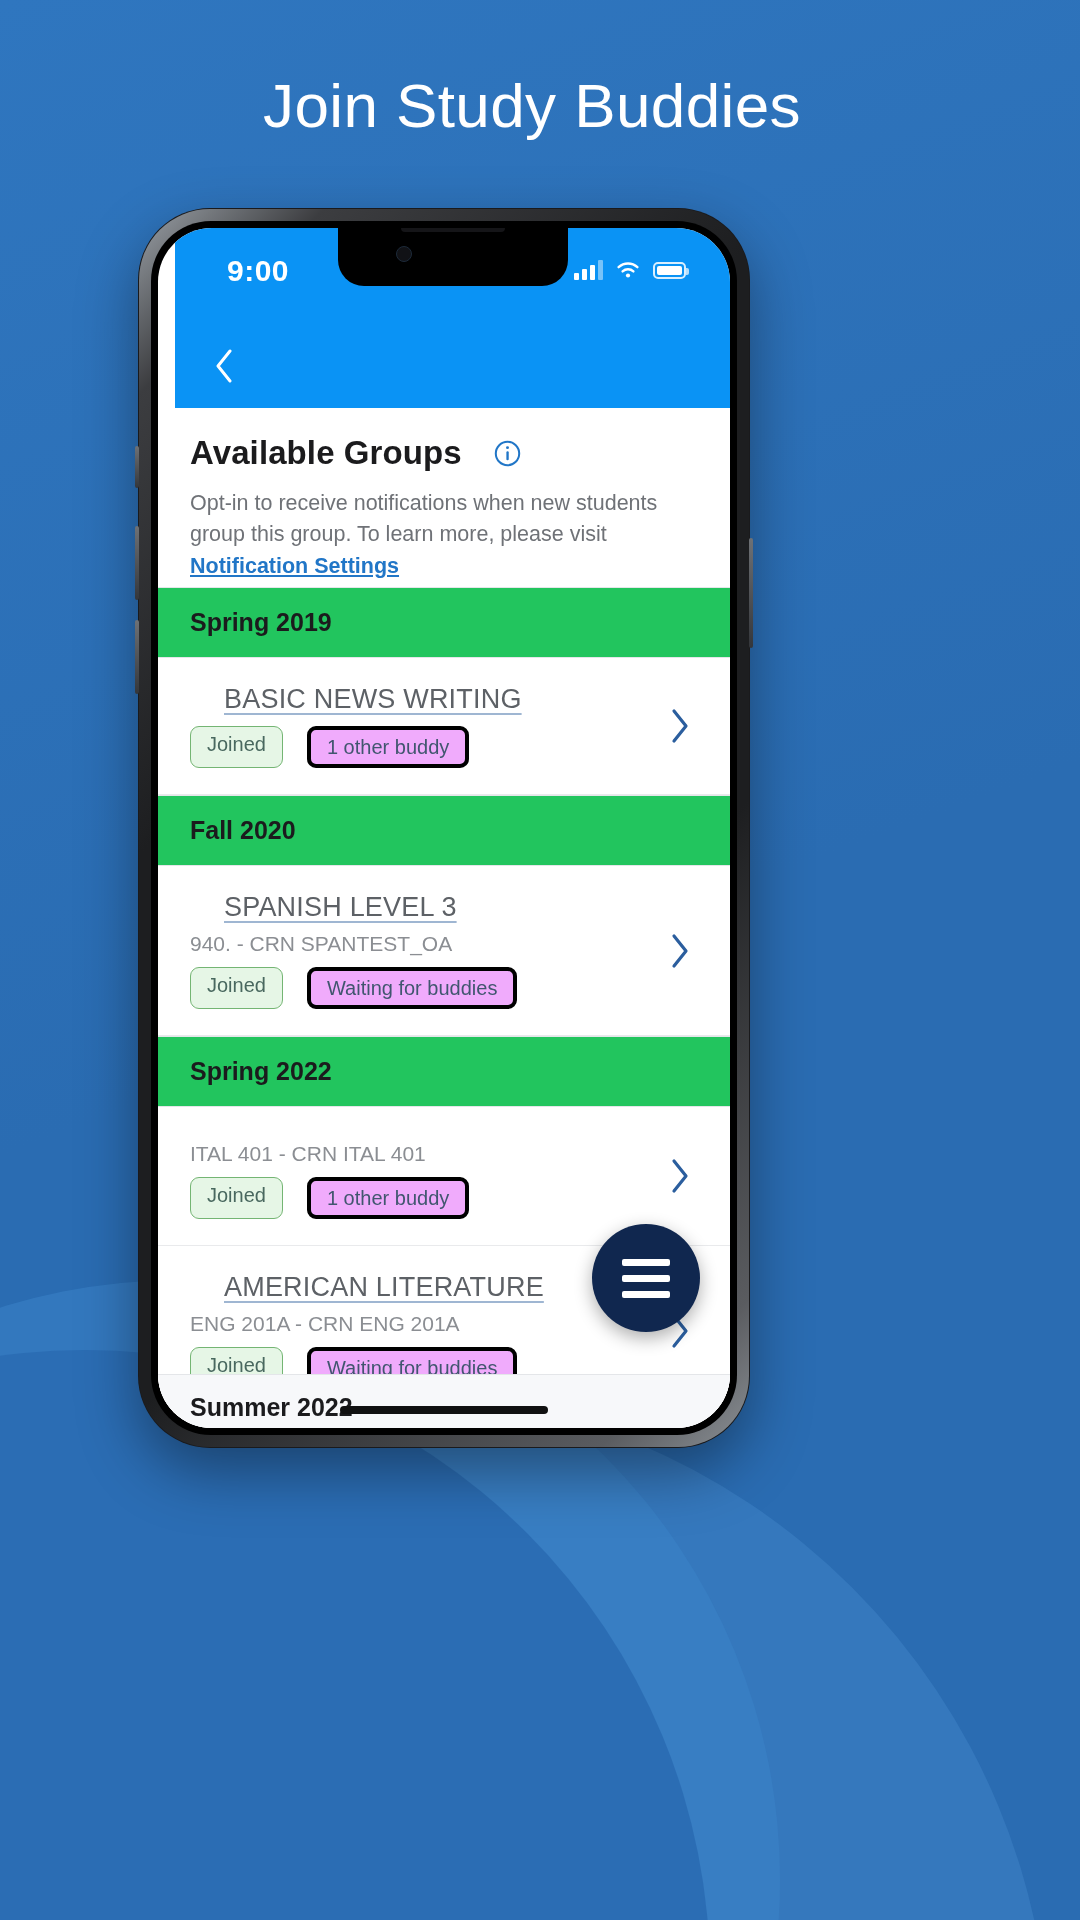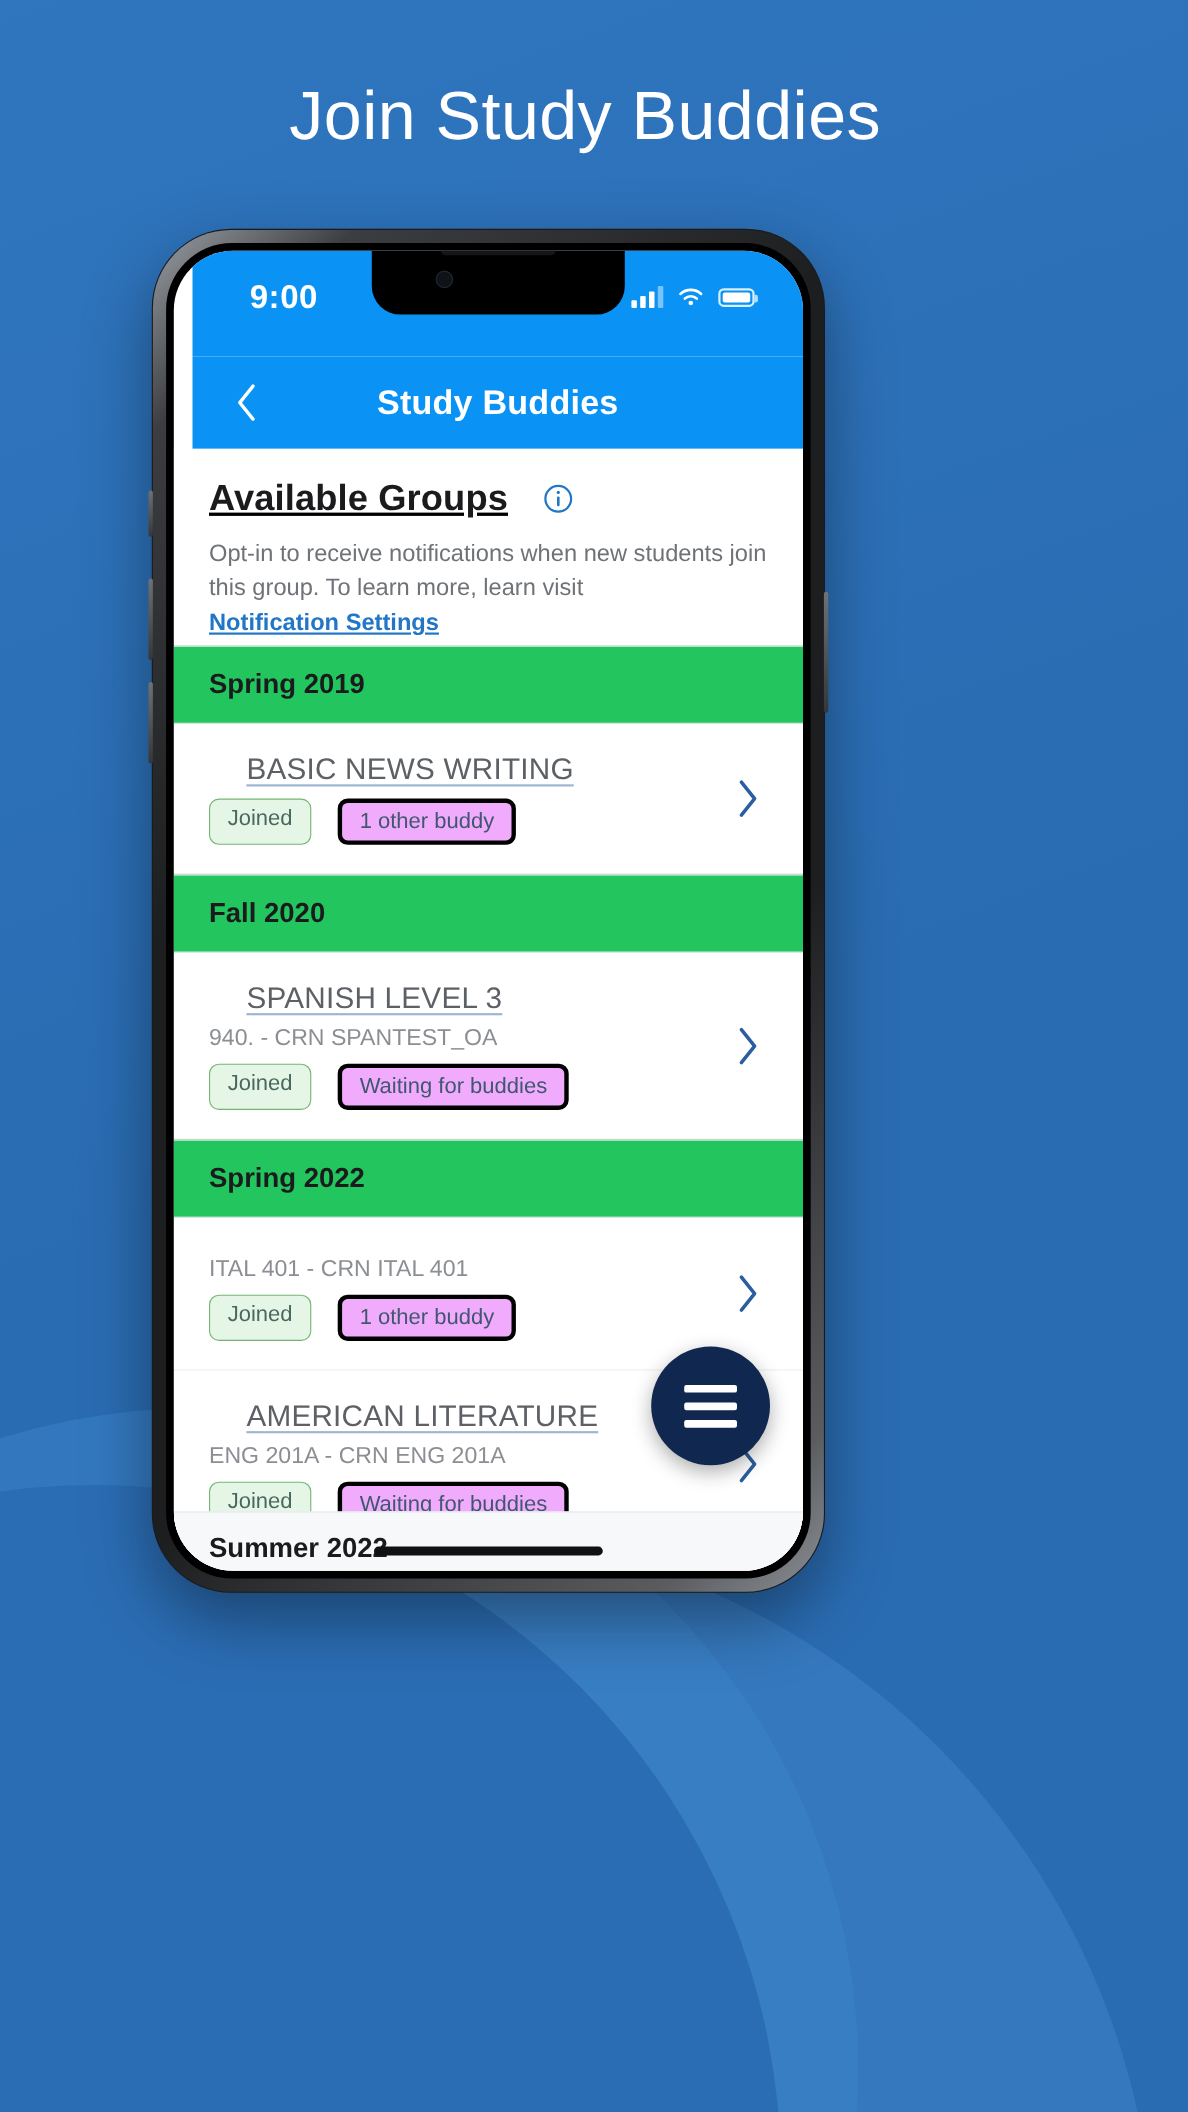--- a/index.html
+++ b/index.html
@@ -206,21 +206,20 @@
     top: 180px; left: 0; right: 0; bottom: 0;
     background: #fff;
     overflow: hidden;
   }
 
   .intro { padding: 26px 32px 8px 32px; }
   .intro-head {
     display: flex;
     align-items: center;
     gap: 32px;
-    text-decoration: underline;
   }
   .intro-title {
     font-size: 33px;
     font-weight: bold;
     color: #1b1b1d;
     letter-spacing: .1px;
   }
   .info-icon {
     width: 27px; height: 27px;
     flex: 0 0 auto;
@@ -397,35 +396,34 @@
             </span>
         </div>
       </div>
 
       <div class="navbar">
         <div class="nav-back">
           <svg width="20" height="34" viewBox="0 0 20 34">
             <path d="M16 2L4 17l12 15" stroke="#fff" stroke-width="3" fill="none" stroke-linecap="round" stroke-linejoin="round"></path>
           </svg>
         </div>
-        <div class="nav-title">Study Buddies</div>
       </div>
 
       <div class="content">
 
         <div class="intro">
           <div class="intro-head">
             <div class="intro-title">Available Groups</div>
             <svg class="info-icon" viewBox="0 0 24 24">
               <circle cx="12" cy="12" r="10.4" fill="none" stroke="#2176c7" stroke-width="1.8"></circle>
               <circle cx="12" cy="6.8" r="1.3" fill="#2176c7"></circle>
               <rect x="11" y="10" width="2.1" height="8" rx="1" fill="#2176c7"></rect>
             </svg>
           </div>
-          <div class="intro-body">Opt-in to receive notifications when new students join this group. To learn more, learn visit</div>
+          <div class="intro-body">Opt-in to receive notifications when new students group this group. To learn more, please visit</div>
           <a class="intro-link" href="#">Notification Settings</a>
         </div>
 
         <div class="section-head">Spring 2019</div>
         <div class="course">
           <div class="course-main">
             <div class="course-title">BASIC NEWS WRITING</div>
             <div class="badges">
               <span class="badge badge-joined">Joined</span>
               <span class="badge badge-buddy">1 other buddy</span>

